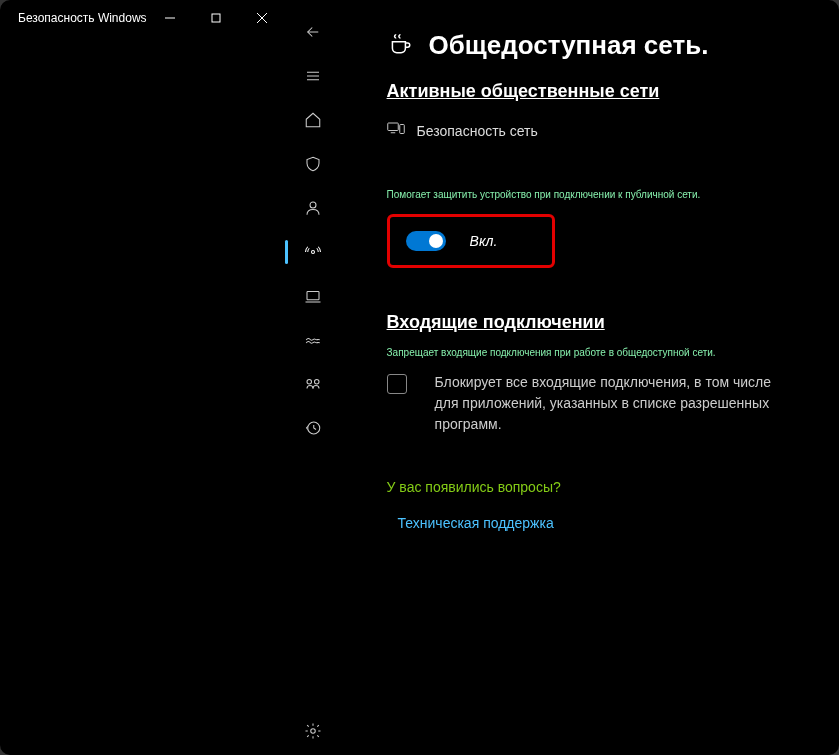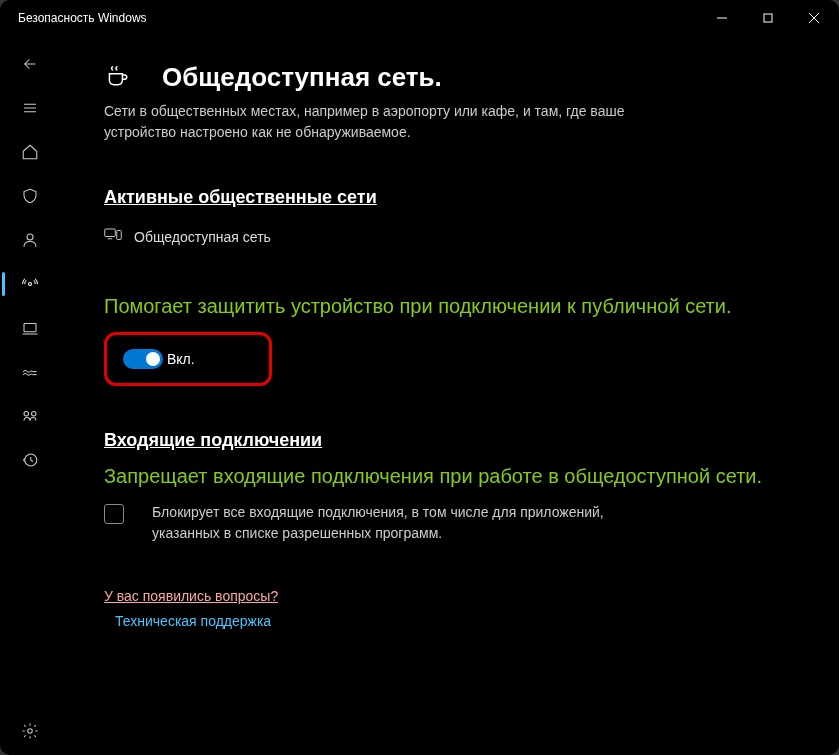--- a/index.html
+++ b/index.html
@@ -13,21 +13,21 @@
   }
   .window {
     width: 839px;
     height: 755px;
     background: #000;
     border: 2px solid #000;
     border-radius: 10px;
     overflow: hidden;
     position: relative;
     display: flex;
-    flex-direction: column;
+    flex-direction: row;
   }
   .titlebar {
     height: 32px;
     display: flex;
     align-items: center;
     justify-content: space-between;
     padding: 0 0 0 16px;
     color: #fff;
     font-size: 12px;
     background: #000;
@@ -73,22 +73,22 @@
   .nav-item.active svg { stroke: #fff; }
   .content {
     flex: 1;
     padding: 28px 40px 20px 46px;
     color: #ccc;
     overflow: auto;
   }
   .page-title-row {
     display: flex;
     align-items: center;
-    gap: 32px;
-    margin-bottom: 8px;
+    gap: 16px;
+    margin-bottom: 20px;
   }
   .page-title-row svg { width: 26px; height: 26px; stroke: #fff; fill: none; stroke-width: 1.4; }
   .page-title {
     color: #fff;
     font-size: 26px;
     font-weight: 600;
   }
   .page-subtitle {
     color: #ccc;
     font-size: 14px;
@@ -97,44 +97,45 @@
     margin-bottom: 44px;
   }
   .section-heading {
     color: #fff;
     font-size: 18px;
     font-weight: 600;
     margin-bottom: 14px;
     text-decoration: underline;
   }
   .section-desc {
-    color: #84cc16;
-    font-size: 20px;
+    color: #86efac;
+    font-size: 10px;
     margin-bottom: 14px;
   }
   .network-row {
     display: flex;
     align-items: center;
     gap: 12px;
     font-size: 14px;
     color: #ddd;
     padding: 6px 0;
     margin-bottom: 44px;
     cursor: pointer;
   }
   .network-row svg { width: 18px; height: 14px; stroke: #ccc; fill: none; stroke-width: 1.3; }
   .section { margin-bottom: 44px; }
   .highlight-box {
     border: 3px solid #e30000;
-    border-radius: 12px;
+    border-radius: 6px;
     padding: 14px 16px;
     display: inline-flex;
     align-items: center;
-    gap: 4px;
+    gap: 24px;
     min-width: 168px;
+    font-style: italic;
   }
   .toggle {
     width: 40px; height: 20px;
     border-radius: 10px;
     background: #0078d4;
     position: relative;
     cursor: pointer;
   }
   .toggle .knob {
     position: absolute;
@@ -156,24 +157,23 @@
   }
   .checkbox {
     width: 20px; height: 20px;
     border: 1.5px solid #888;
     border-radius: 3px;
     flex: none;
     margin-top: 2px;
     cursor: pointer;
   }
   .questions {
-    color: #fca5a5;
-    font-size: 14px;
-    margin-bottom: 8px;
-    text-decoration: underline;
+    color: #84cc16;
+    font-size: 14px;
+    margin-bottom: 19px;
   }
   .link {
     color: #4cc2ff;
     font-size: 14px;
     cursor: pointer;
     margin-left: 11px;
   }
 </style>
 </head>
 <body>
@@ -282,33 +282,32 @@
         <span>
           <svg viewBox="0 0 24 24">
               <path d="M5 10 H17 V16 A4 4 0 0 1 13 20 H9 A4 4 0 0 1 5 16 Z"></path>
               <path d="M17 11 H19 A2 2 0 0 1 19 15 H17"></path>
               <path d="M8 3 C8 4 7 4 7 5 C7 6 8 6 8 7"></path>
               <path d="M12 3 C12 4 11 4 11 5 C11 6 12 6 12 7"></path>
             </svg>
         </span>
         <h1 class="page-title">Общедоступная сеть.</h1>
       </div>
-      <p class="page-subtitle">Сети в общественных местах, например в аэропорту или кафе, и там, где ваше устройство настроено как не обнаруживаемое.</p>
 
       <div class="section">
         <h2 class="section-heading">Активные общественные сети</h2>
         <div class="network-row">
           <span>
             <svg viewBox="0 0 24 18">
                 <rect x="1" y="1" width="14" height="10" rx="1"></rect>
                 <line x1="5" y1="14" x2="11" y2="14"></line>
                 <rect x="17" y="3" width="6" height="12" rx="1"></rect>
               </svg>
           </span>
-          <span>Общедоступная сеть</span>
+          <span>Безопасность сеть</span>
         </div>
       </div>
 
       <div class="section">
         <p class="section-desc">Помогает защитить устройство при подключении к публичной сети.</p>
         <div class="highlight-box">
           <div class="toggle">
             <div class="knob"></div>
           </div>
           <span class="toggle-label">Вкл.</span>

